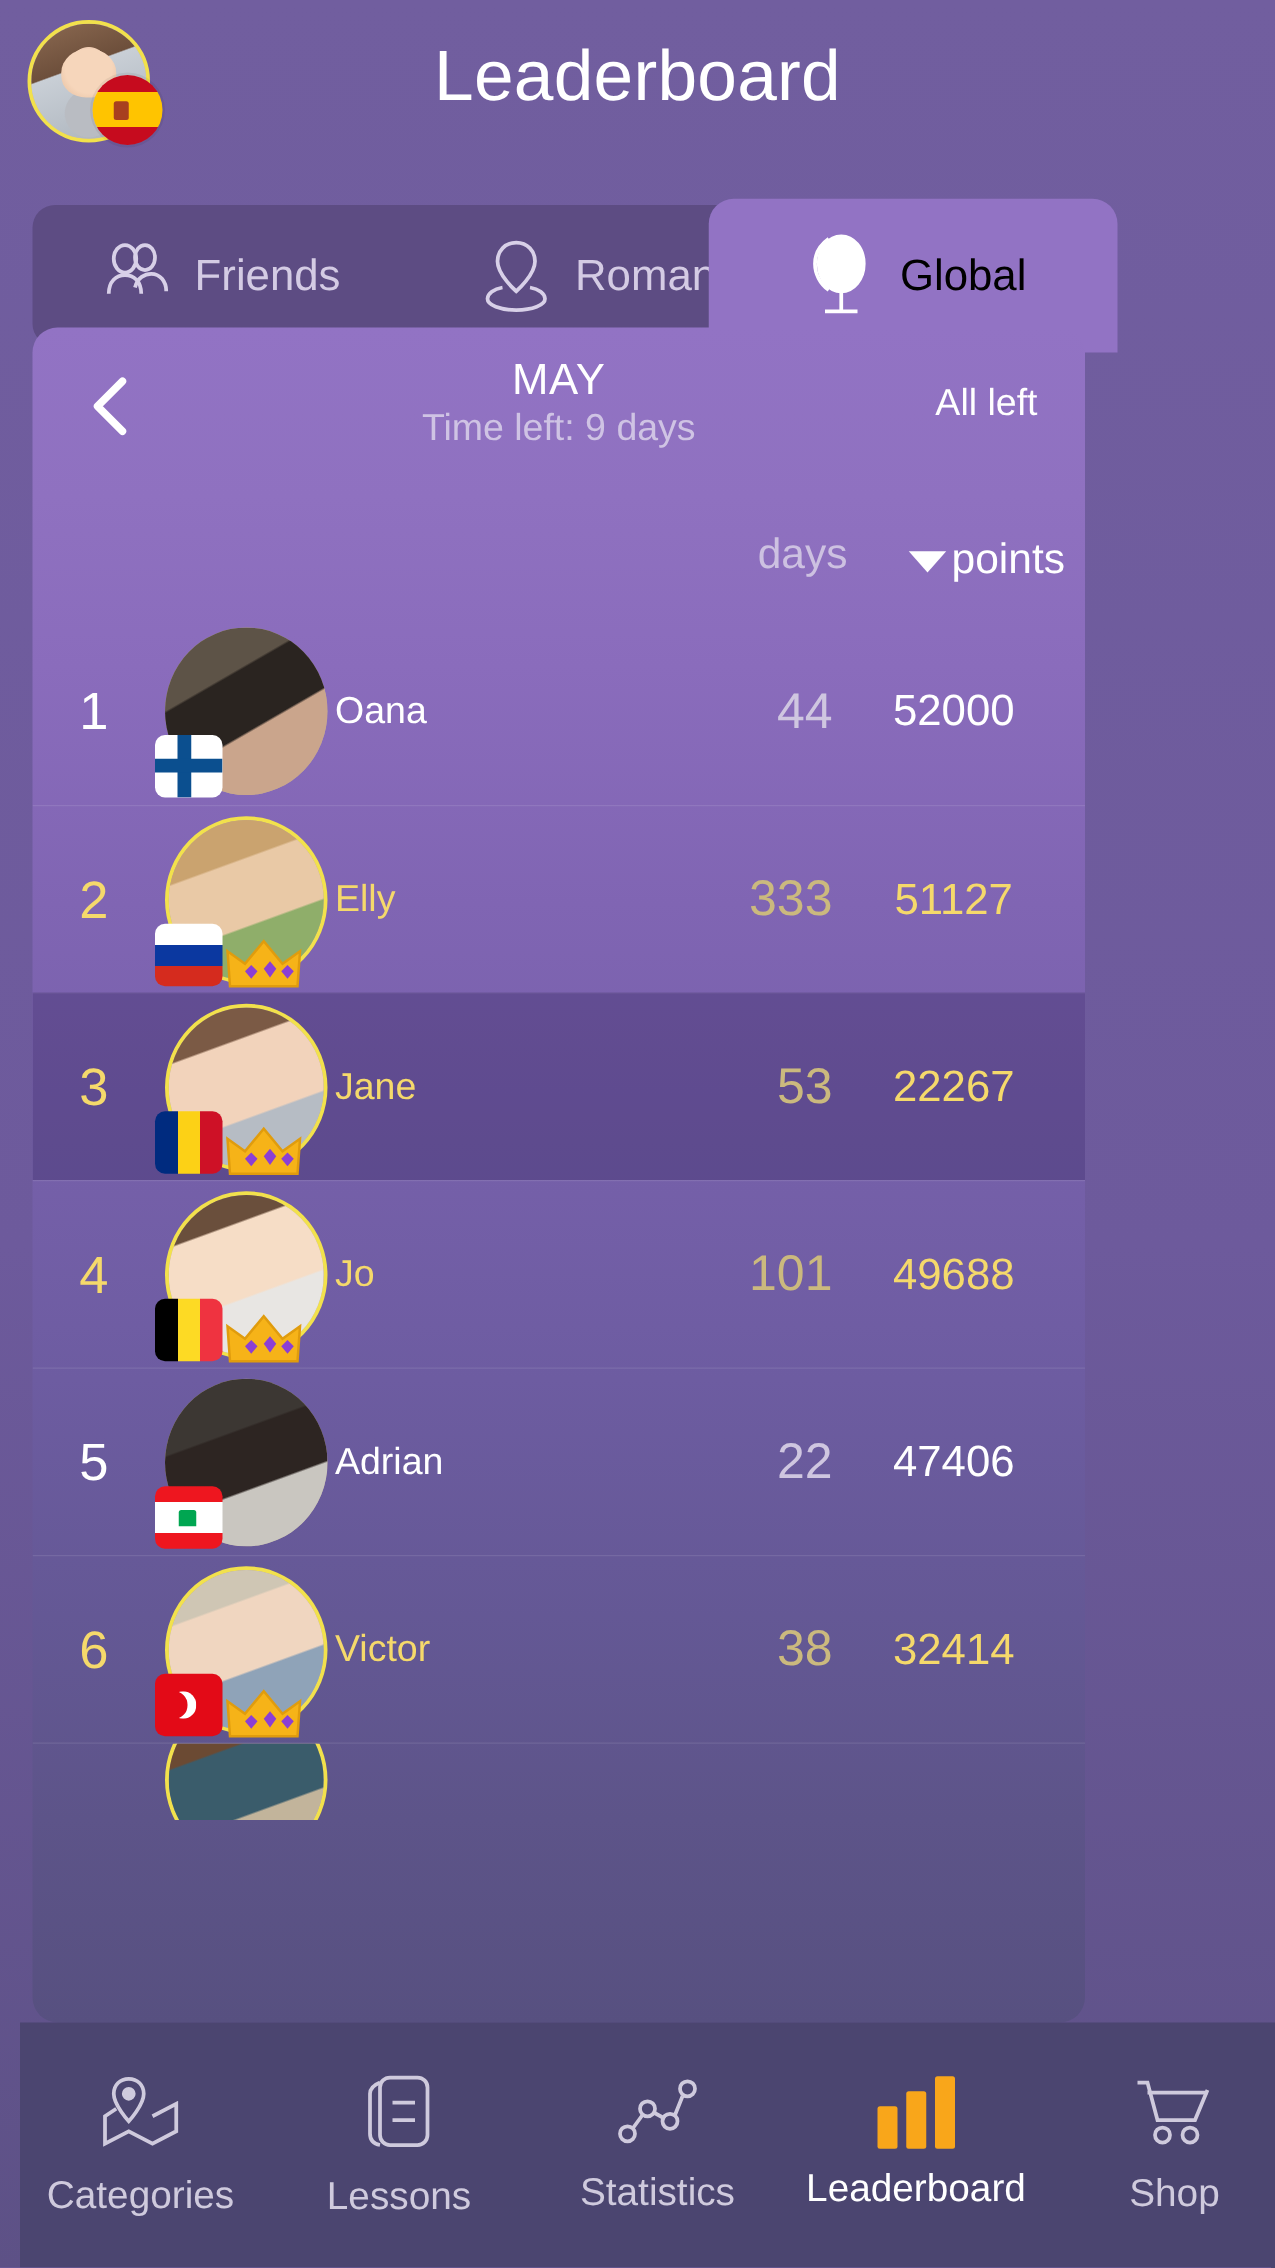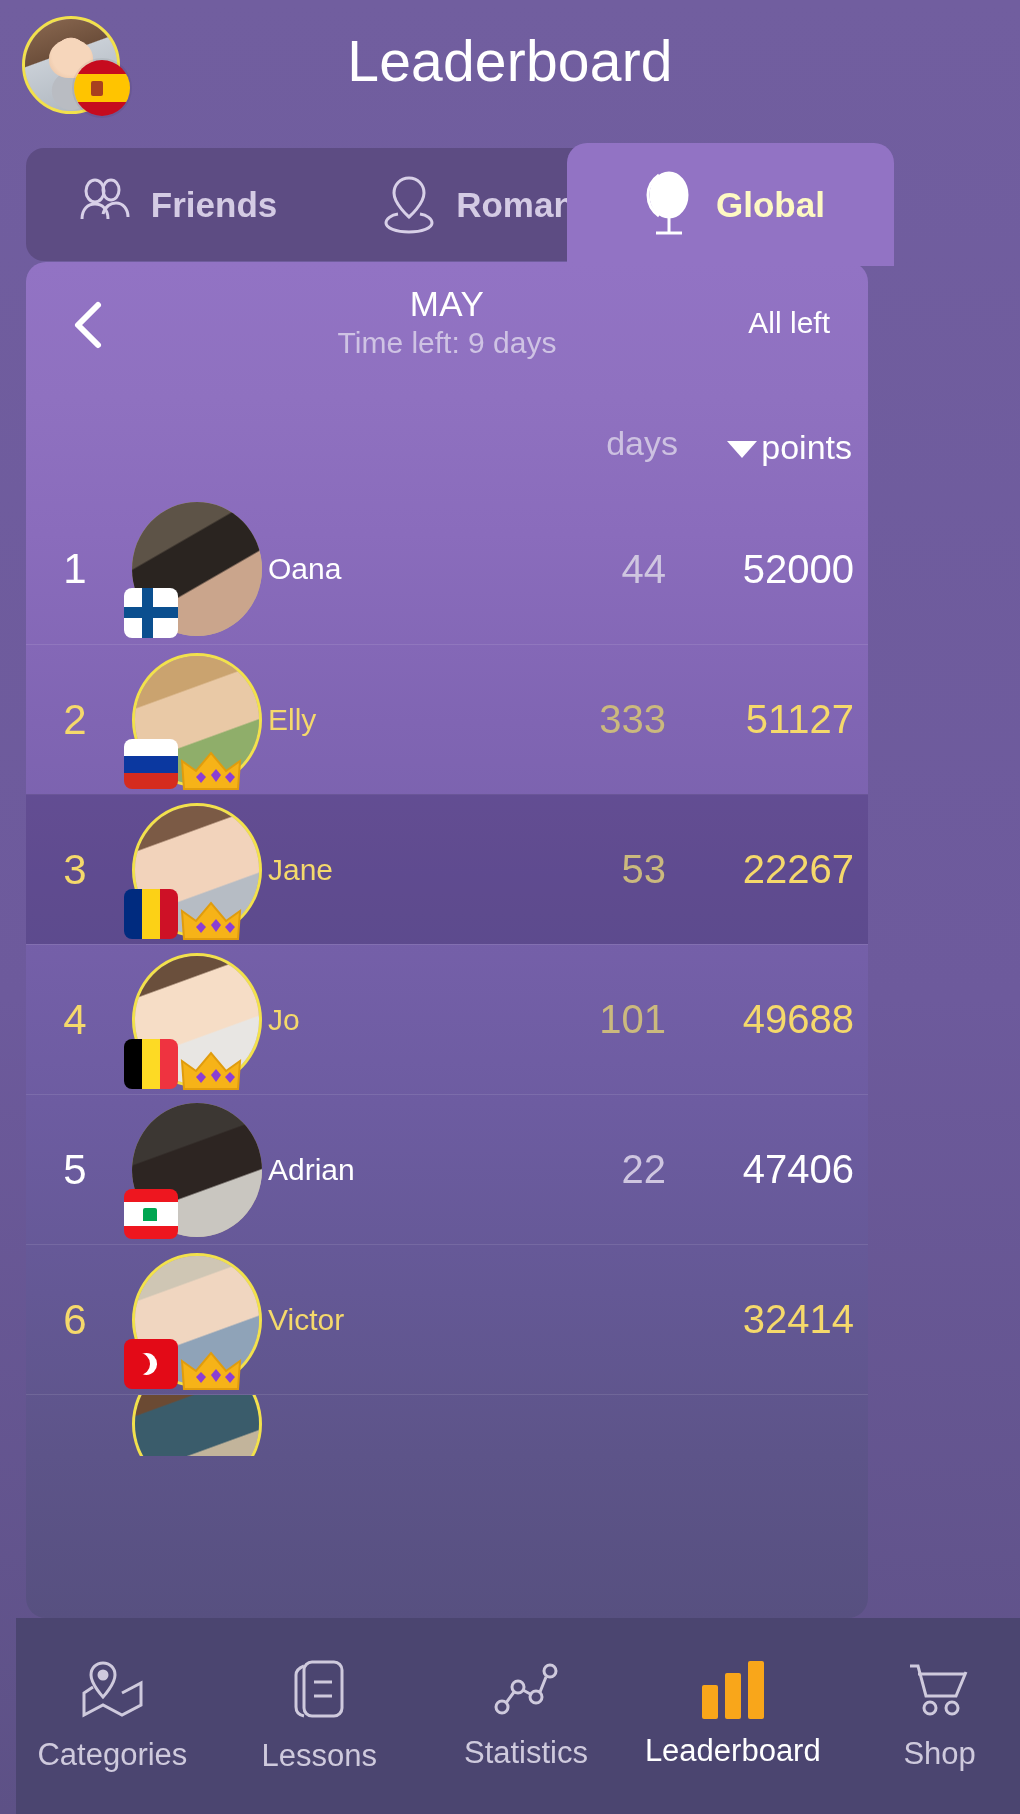--- a/index.html
+++ b/index.html
@@ -55,22 +55,22 @@
     width:22%; height:26%; background:#a8401f; border-radius:2px;
   }
   .page-title {
     position: absolute; left: 0; top: 28px; width: 1020px;
     text-align: center; color: #ffffff;
     font-size: 57px; font-weight: 400; letter-spacing: .2px;
   }
 
   
   .tabs {
-    position: absolute; left: 26px; top: 148px;
-    width: 968px; height: 118px; font-weight: bold;
+    position: absolute; left: 26px; top: 164px;
+    width: 968px; height: 118px;
   }
   .tab-inactive-group {
     position: absolute; left: 0; top: 0;
     width: 632px; height: 113px;
     background: #5d4c83;
     border-radius: 18px 18px 18px 18px;
     display: flex;
   }
   .tab {
     display: flex; align-items: center; justify-content: center;
@@ -80,21 +80,21 @@
   .tab-country { flex: 1.12 1 0; }
   .tab-label { font-size: 35px; color: #d4cbe4; }
   .tab-active {
     position: absolute; left: 541px; top: -5px;
     width: 327px; height: 123px;
     background: #9273c4;
     border-radius: 20px 20px 0 0;
     display: flex; align-items: center; justify-content: center; gap: 18px;
     cursor: pointer;
   }
-  .tab-active .tab-label { color: #fef9c3; }
+  .tab-active .tab-label { color: #000000; }
   .icon-svg { display: block; }
 
   
   .panel {
     position: absolute; left: 26px; top: 262px;
     width: 842px; height: 1356px;
     background: linear-gradient(180deg,
       #9273c4 0%, #8f71c0 10%, #8a6cbc 20%,
       #8065b3 34%, #7660aa 48%, #6d5ca1 62%,
       #645895 76%, #5d5489 88%, #575080 100%);
@@ -193,21 +193,21 @@
   }
   .pname {
     font-size: 30px; color: #ffffff; flex: 1 1 auto; margin-left: 4px;
     white-space: nowrap;
   }
   .days {
     font-size: 40px; color: #cfc6e0; text-align: right;
     flex: 0 0 170px; padding-right: 6px;
   }
   .pts {
-    font-size: 40px; color: #ffffff; text-align: right;
+    font-size: 35px; color: #ffffff; text-align: center;
     flex: 0 0 196px; padding-right: 14px;
   }
   .row-partial { height: 62px; overflow: hidden; }
   .row-partial .av { top: 6px; }
 
   
   .bottomnav {
     position: absolute; left: 16px; bottom: 0;
     width: 1020px; height: 196px;
     background: #4b4570;
@@ -401,20 +401,21 @@
           <span class="crown">
             <svg width="62" height="44" viewBox="0 0 62 44">
                 <path d="M4 40 2 12l14 10L31 4l15 18 14-10-2 28z" fill="#f6b318" stroke="#e09c0d" stroke-width="2"></path>
                 <path d="M16 28l5 6 5-6-5-5z" fill="#8b3fd4"></path>
                 <path d="M31 26l5 7 5-7-5-6z" fill="#8b3fd4"></path>
                 <path d="M45 28l5 6 5-6-5-5z" fill="#8b3fd4"></path>
               </svg>
           </span>
         </div>
         <div class="pname">Victor</div>
+        <div class="days">38</div>
         <div class="pts">32414</div>
       </div>
 
       <div class="row row-partial">
         <div class="rank"></div>
         <div class="av-wrap">
           <div class="av ring">
               <div class="f7" style="position:absolute;inset:0"></div>
             </div>
         </div>

